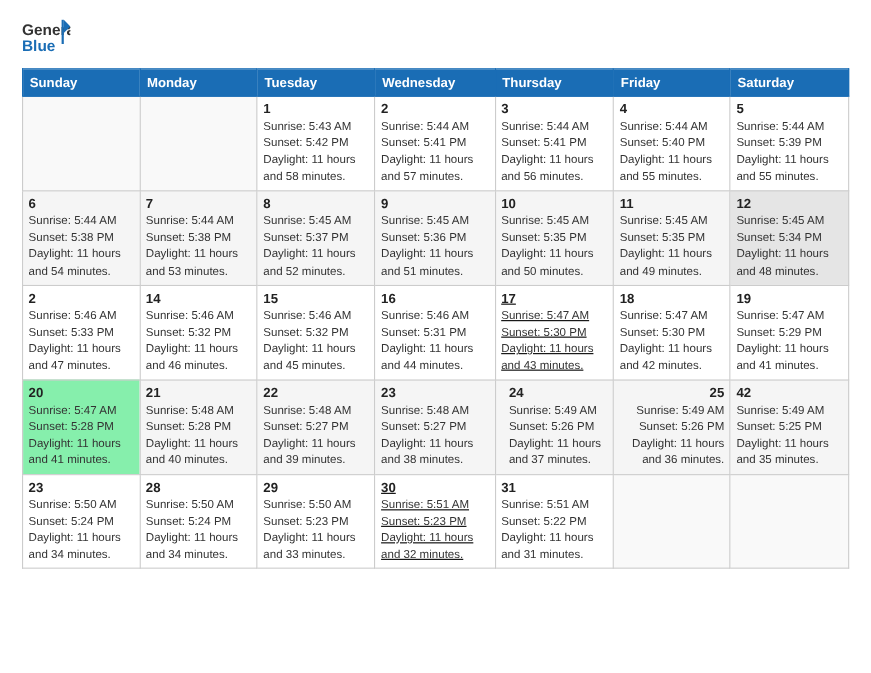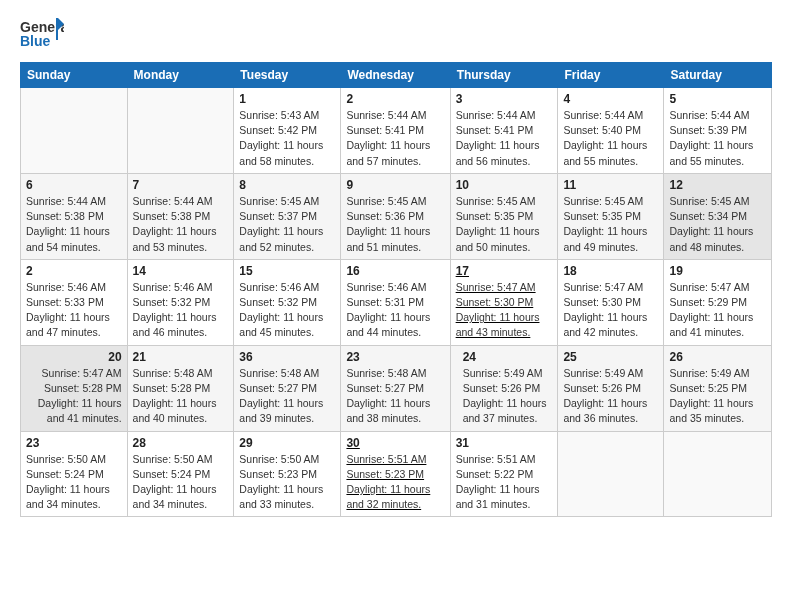--- a/index.html
+++ b/index.html
@@ -255,64 +255,64 @@
           </td>
           <td style="background: rgb(255, 255, 255);">
             <span class="day-num">19</span>
             <div class="day-detail" style="white-space: pre-line;">Sunrise: 5:47 AM
 Sunset: 5:29 PM
 Daylight: 11 hours
 and 41 minutes.</div>
           </td>
         </tr>
         <tr>
-          <td style="background: #e5e5e5; text-align: right;">
+          <td style="background: #86efac;">
             <span class="day-num">20</span>
             <div class="day-detail" style="white-space: pre-line;">Sunrise: 5:47 AM
 Sunset: 5:28 PM
 Daylight: 11 hours
 and 41 minutes.</div>
           </td>
           <td style="background: rgb(245, 245, 245);">
             <span class="day-num">21</span>
             <div class="day-detail" style="white-space: pre-line;">Sunrise: 5:48 AM
 Sunset: 5:28 PM
 Daylight: 11 hours
 and 40 minutes.</div>
           </td>
           <td style="background: rgb(245, 245, 245);">
-            <span class="day-num">36</span>
+            <span class="day-num">22</span>
             <div class="day-detail" style="white-space: pre-line;">Sunrise: 5:48 AM
 Sunset: 5:27 PM
 Daylight: 11 hours
 and 39 minutes.</div>
           </td>
           <td style="background: rgb(245, 245, 245);">
             <span class="day-num">23</span>
             <div class="day-detail" style="white-space: pre-line;">Sunrise: 5:48 AM
 Sunset: 5:27 PM
 Daylight: 11 hours
 and 38 minutes.</div>
           </td>
           <td style="background: rgb(245, 245, 245); padding-left: 12px;">
             <span class="day-num">24</span>
             <div class="day-detail" style="white-space: pre-line;">Sunrise: 5:49 AM
 Sunset: 5:26 PM
 Daylight: 11 hours
 and 37 minutes.</div>
           </td>
-          <td style="background: rgb(245, 245, 245);">
+          <td style="background: rgb(245, 245, 245); text-align: right;">
             <span class="day-num">25</span>
             <div class="day-detail" style="white-space: pre-line;">Sunrise: 5:49 AM
 Sunset: 5:26 PM
 Daylight: 11 hours
 and 36 minutes.</div>
           </td>
           <td style="background: rgb(245, 245, 245);">
-            <span class="day-num">26</span>
+            <span class="day-num">42</span>
             <div class="day-detail" style="white-space: pre-line;">Sunrise: 5:49 AM
 Sunset: 5:25 PM
 Daylight: 11 hours
 and 35 minutes.</div>
           </td>
         </tr>
         <tr>
           <td style="background: rgb(255, 255, 255);">
             <span class="day-num">23</span>
             <div class="day-detail" style="white-space: pre-line;">Sunrise: 5:50 AM

